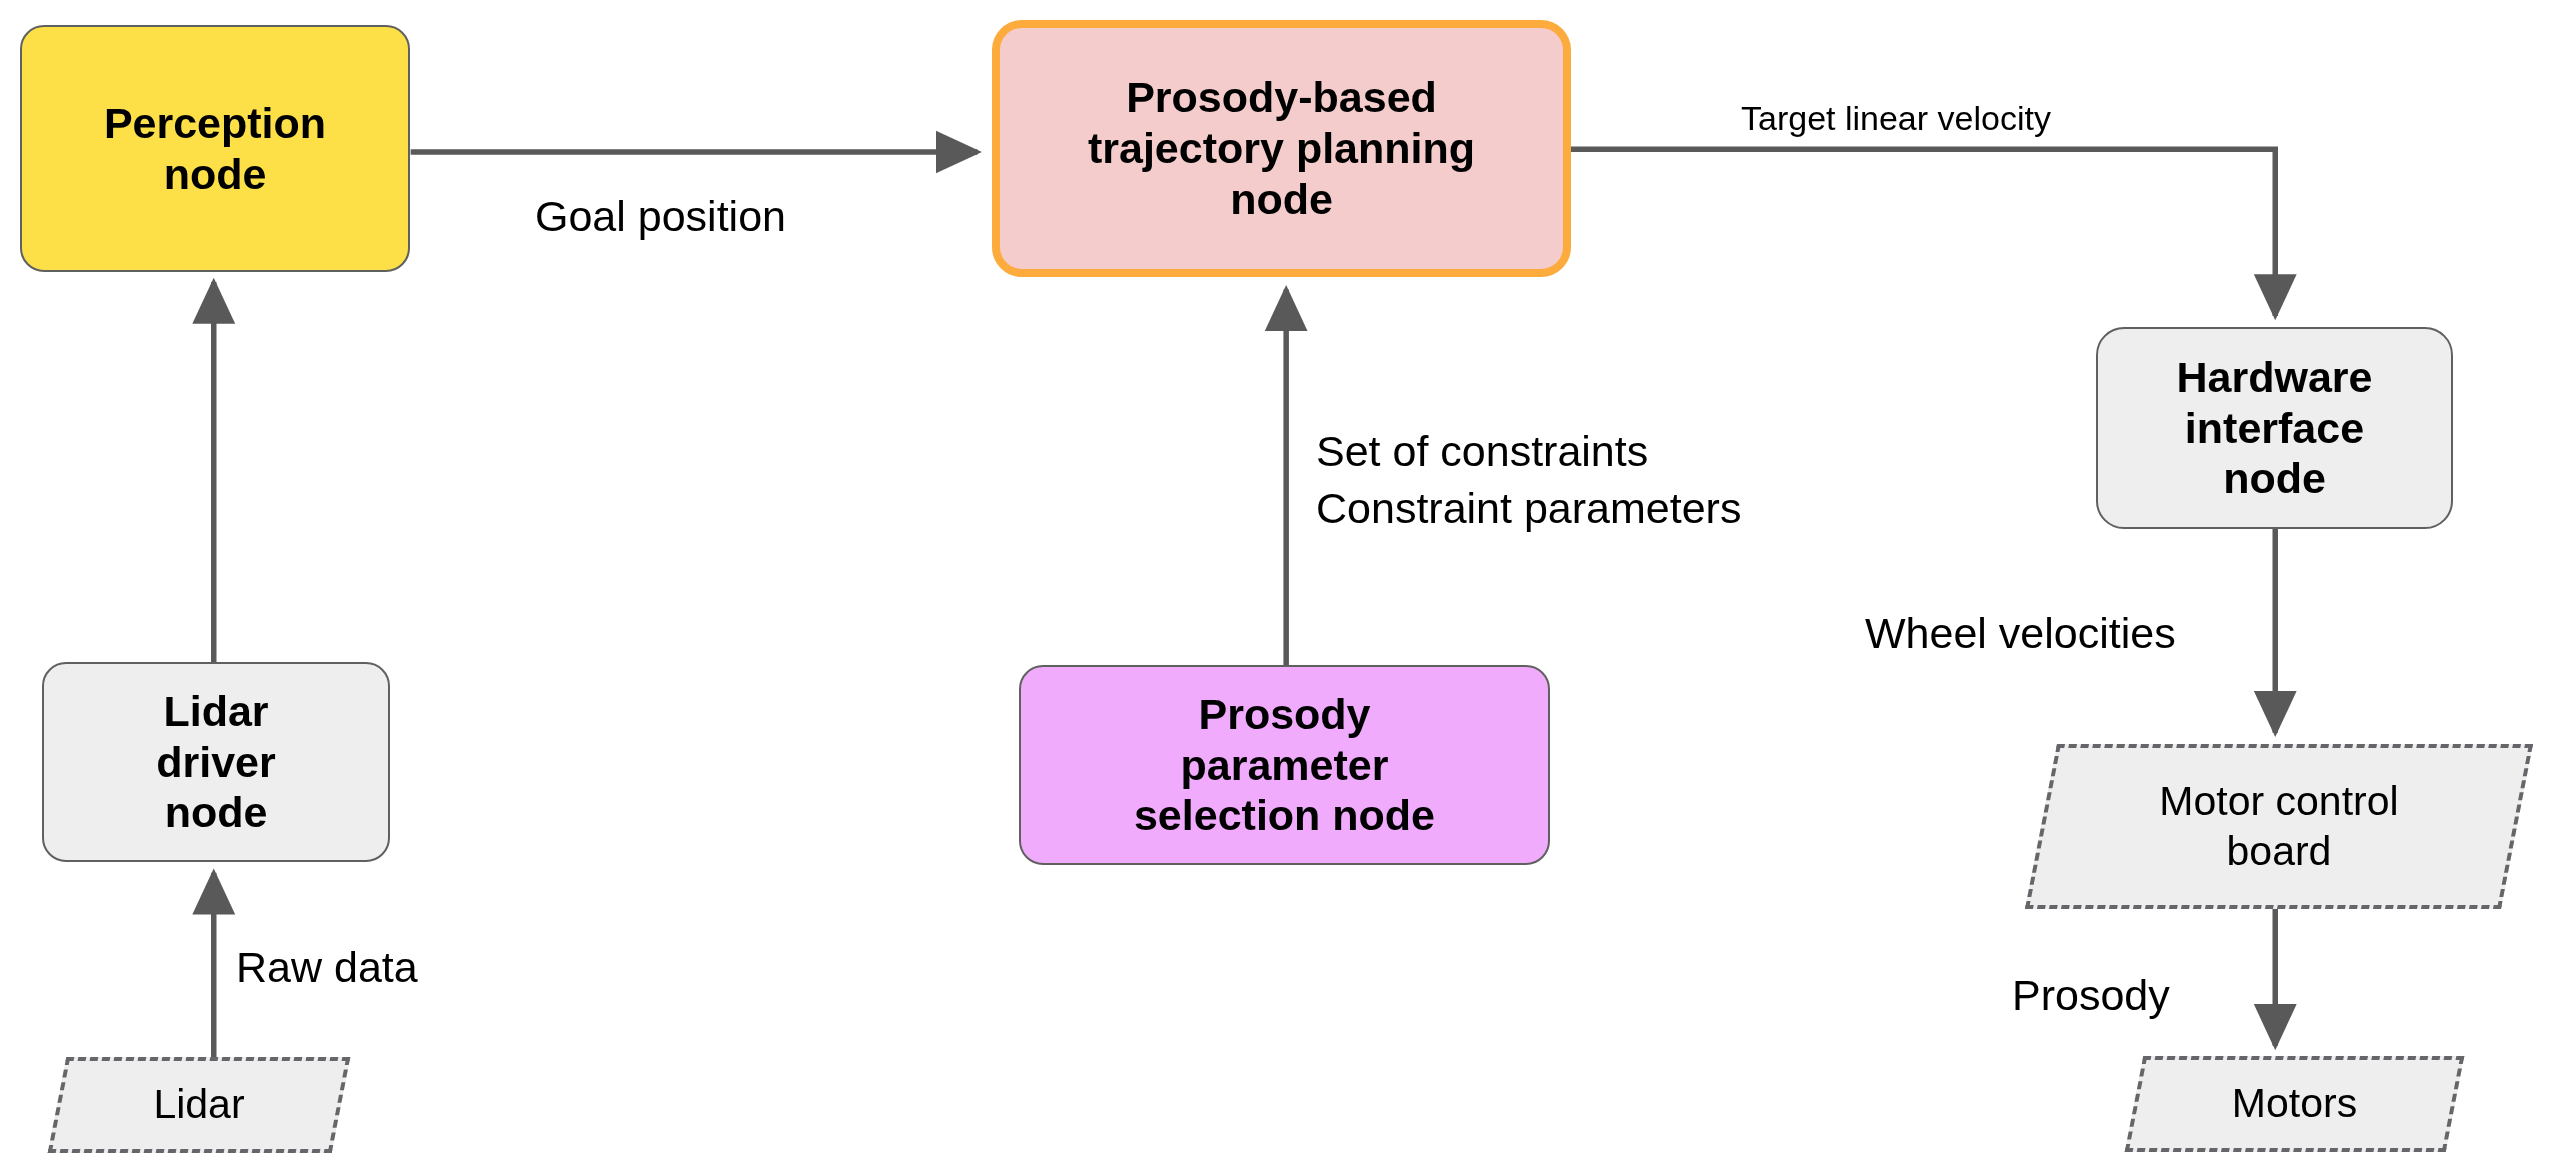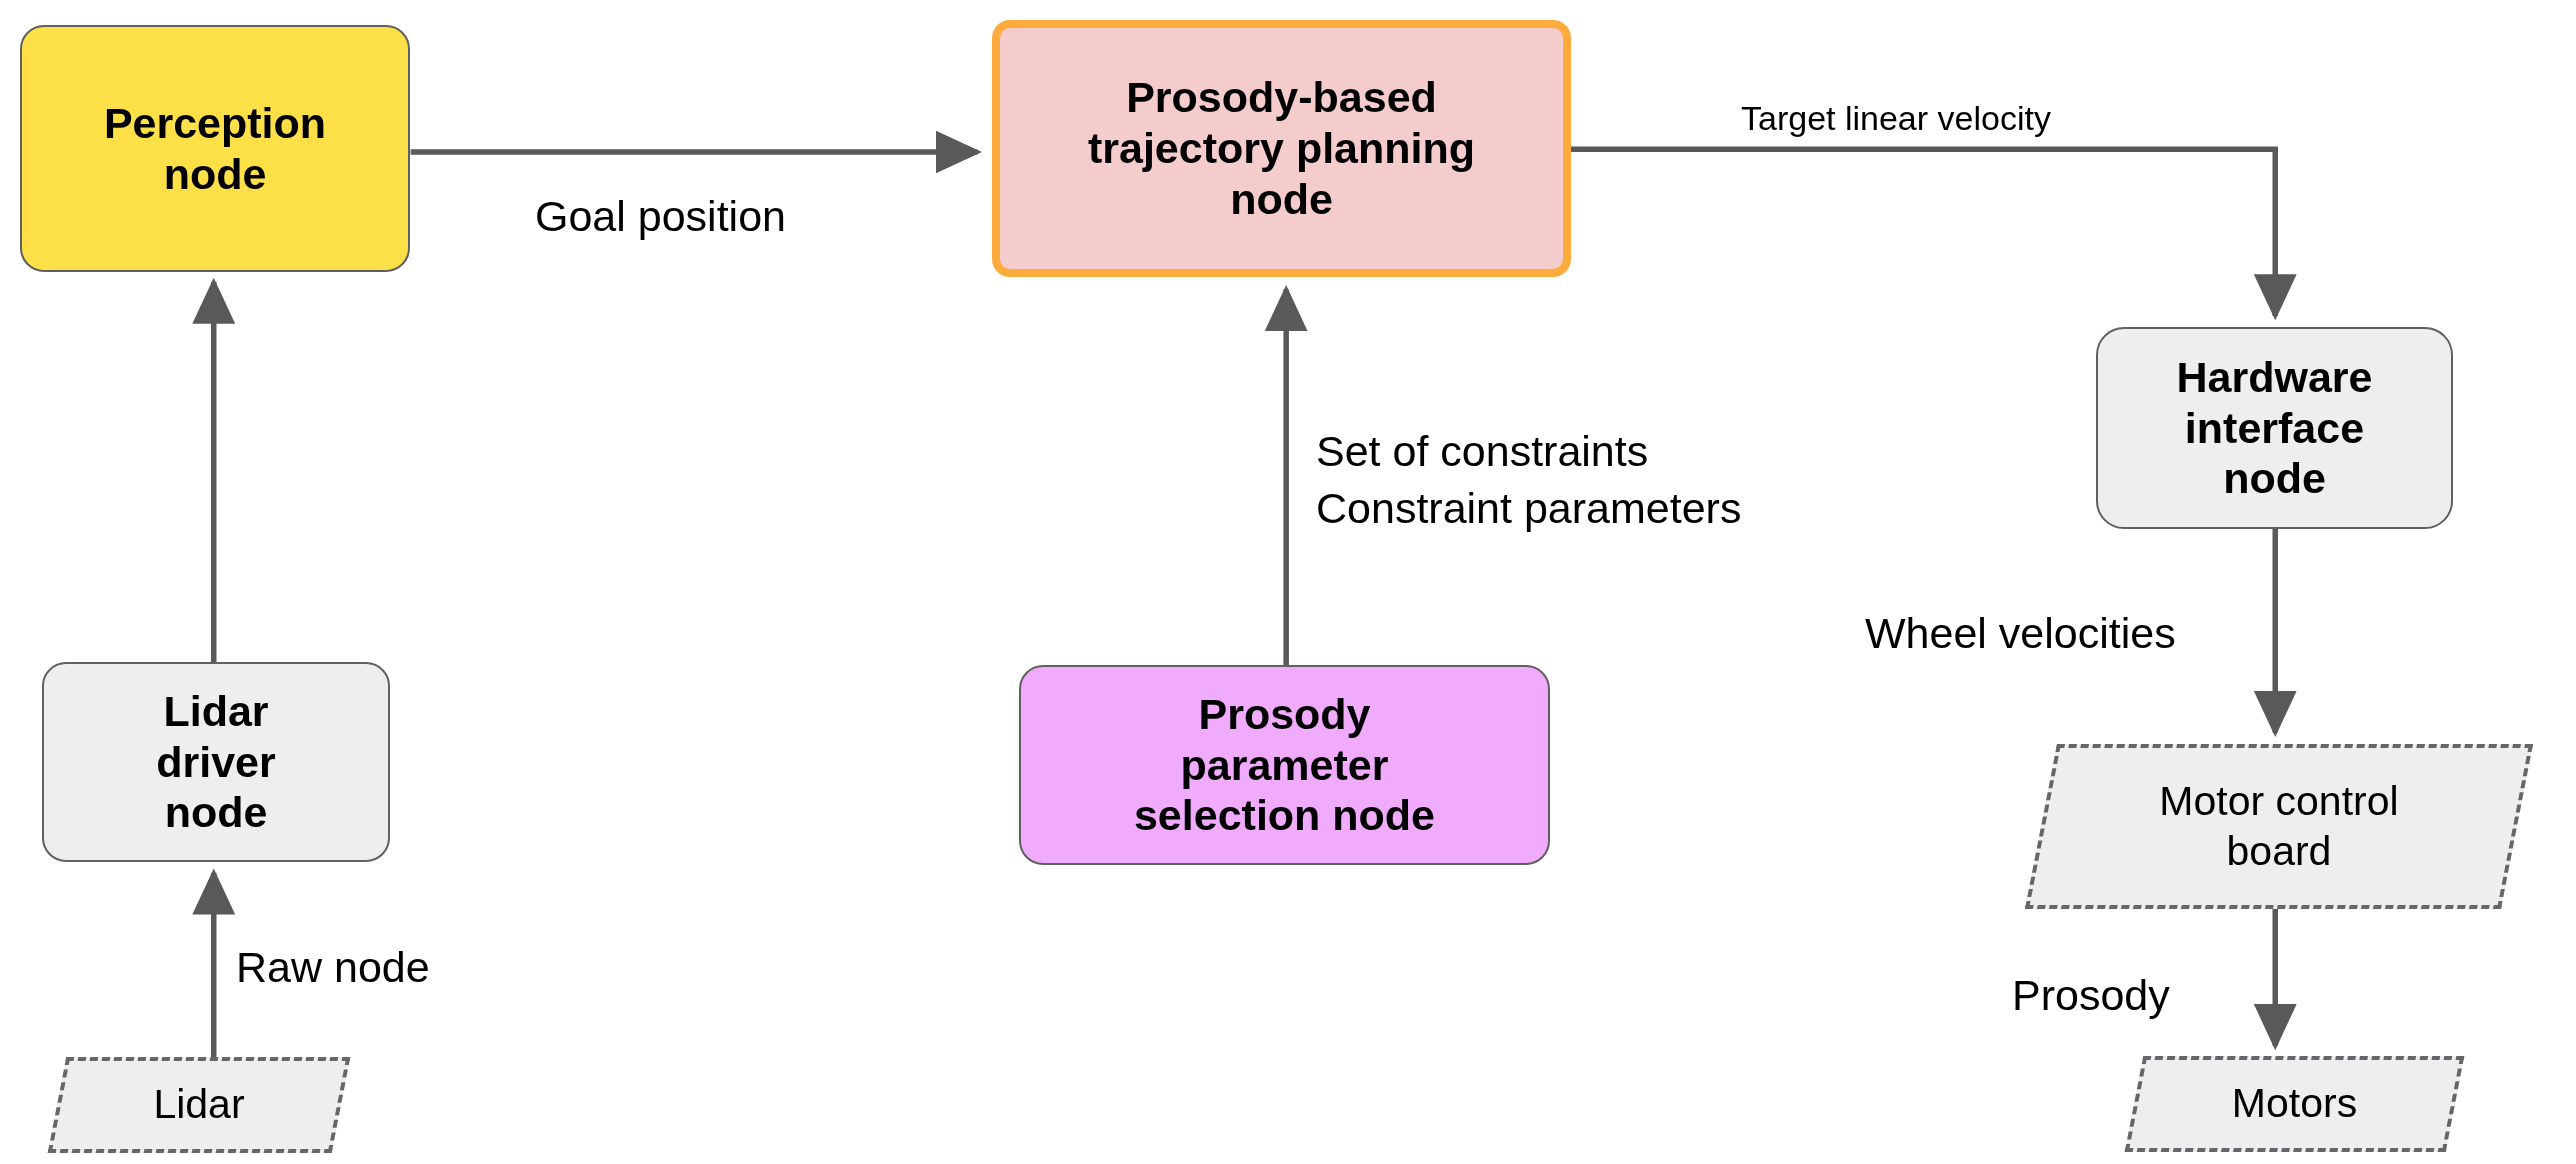--- a/index.html
+++ b/index.html
@@ -34,21 +34,21 @@
     white-space: pre-line;
   }
   .rounded {
     border-radius: 24px;
   }
   .thin-border {
     border: 2.7px solid #60605f;
   }
   .thick-orange {
     border: 8.2px solid #fcab3c;
-    border-radius: 18px;
+    border-radius: 30px;
   }
   .bold-label { font-weight: bold; }
 
   
   .para-wrap {
     position: absolute;
     box-sizing: border-box;
   }
   .para-shape {
     position: absolute;
@@ -172,16 +172,16 @@
 
   <div class="edge-label" style="left:1741px; top:96px; font-size:34px;text-align:center;">Target linear velocity</div>
 
   <div class="edge-label" style="left:1316px; top:423px; font-size:43px;">Set of constraints
 Constraint parameters</div>
 
   <div class="edge-label" style="left:1865px; top:605px; font-size:43px;">Wheel velocities</div>
 
   <div class="edge-label" style="left:2012px; top:967px; font-size:43px;">Prosody</div>
 
-  <div class="edge-label" style="left:236px; top:939px; font-size:43px;">Raw node</div>
+  <div class="edge-label" style="left:236px; top:939px; font-size:43px;">Raw data</div>
 
 </div>
 
 
 </body></html>

